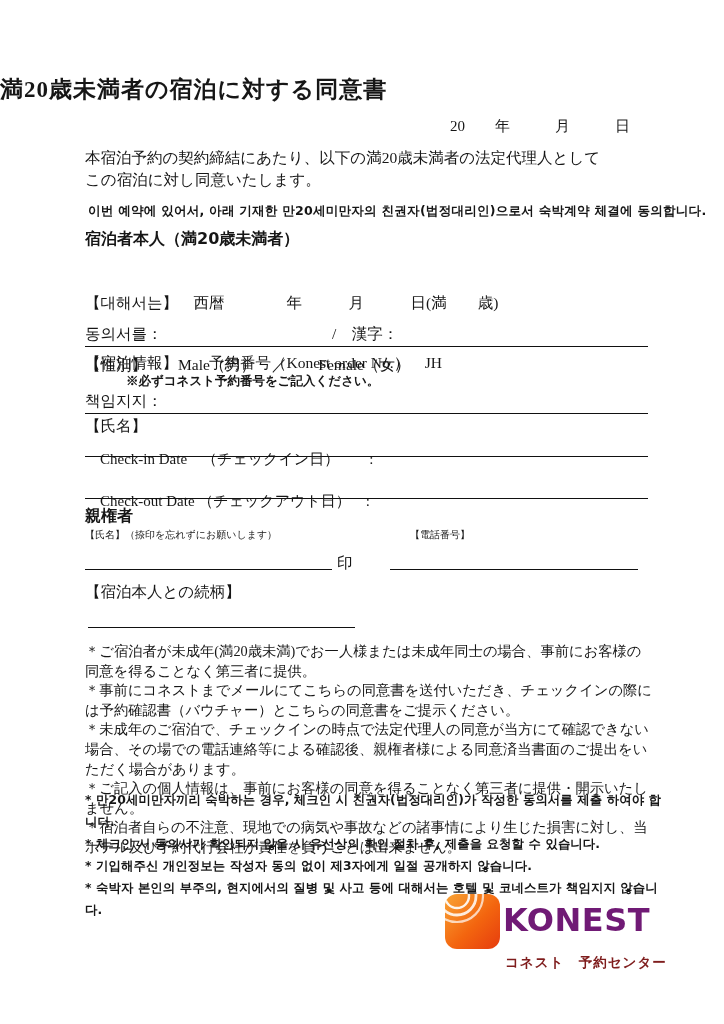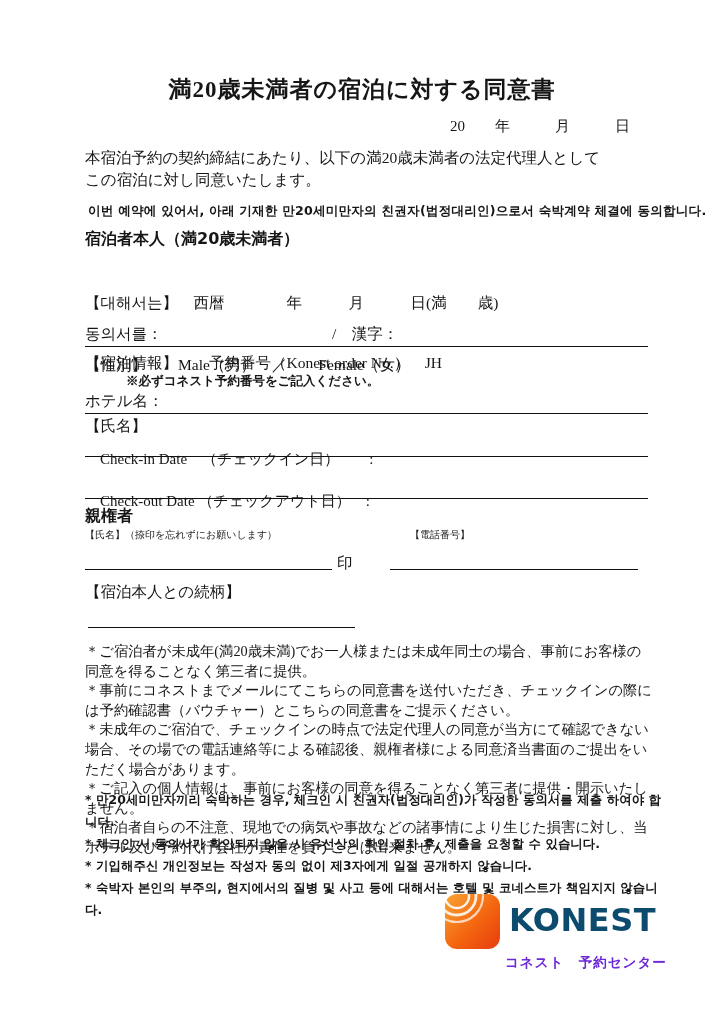--- a/index.html
+++ b/index.html
@@ -14,21 +14,21 @@
     background: #ffffff;
     color: #161616;
     font-family: "Liberation Serif", "DejaVu Serif", serif;
     overflow: hidden;
   }
   .abs { position: absolute; }
   .pre { white-space: pre; }
 
   .title {
     top: 74px; left: 0; width: 100%;
-    text-align: center;
+    text-align: left;
     font-size: 23px; font-weight: bold;
     letter-spacing: 1px;
   }
   .date-line {
     top: 117px; left: 85px; right: 94px;
     text-align: right;
     font-size: 15px;
   }
   .intro-ja {
     top: 147px; left: 85px;
@@ -109,27 +109,27 @@
   .logo { top: 894px; left: 445px; width: 205px; }
   .logo-top { display: flex; align-items: center; }
   .logo-icon {
     width: 55px; height: 55px; border-radius: 12px;
     background: linear-gradient(135deg, #f9a435 0%, #f3650f 55%, #e63c0e 100%);
     overflow: hidden; flex: 0 0 auto;
   }
   .logo-word {
     font-family: "DejaVu Sans", "Liberation Sans", sans-serif;
     font-size: 32px; font-weight: bold;
-    color: #0c4a6e; letter-spacing: 0.5px;
-    margin-left: 9px; margin-top: -4px;
+    color: #701a75; letter-spacing: 0.5px;
+    margin-left: 3px; margin-top: -4px;
   }
   .logo-tagline {
     margin-top: 5px; margin-left: 60px;
     font-family: "DejaVu Sans", "Liberation Sans", sans-serif;
-    font-size: 13.5px; font-weight: bold; color: #6d28d9;
+    font-size: 13.5px; font-weight: bold; color: #7f1d1d;
     letter-spacing: 1px; white-space: pre;
   }
 </style>
 </head>
 <body>
 
 <div class="page">
 
   <div class="abs title">満20歳未満者の宿泊に対する同意書</div>
 
@@ -152,21 +152,21 @@
 
   <div class="abs rule-row romaji-row">
     <span class="romaji-label">동의서를：</span>
     <span class="kanji-label pre">/　漢字：</span>
   </div>
 
   <div class="abs info-row pre">【宿泊情報】　　予約番号（Konest order No.）　JH</div>
   <div class="abs info-note">※必ずコネスト予約番号をご記入ください。</div>
 
   <div class="abs rule-row hotel-row">
-    <span>ホテル名：</span>
+    <span>책임지지：</span>
   </div>
 
   <div class="abs rule-row checkin-row pre">
     <span>Check-in Date　（チェックイン日）　　:</span>
   </div>
 
   <div class="abs rule-row checkout-row pre">
     <span>Check-out Date （チェックアウト日）　:</span>
   </div>
 

